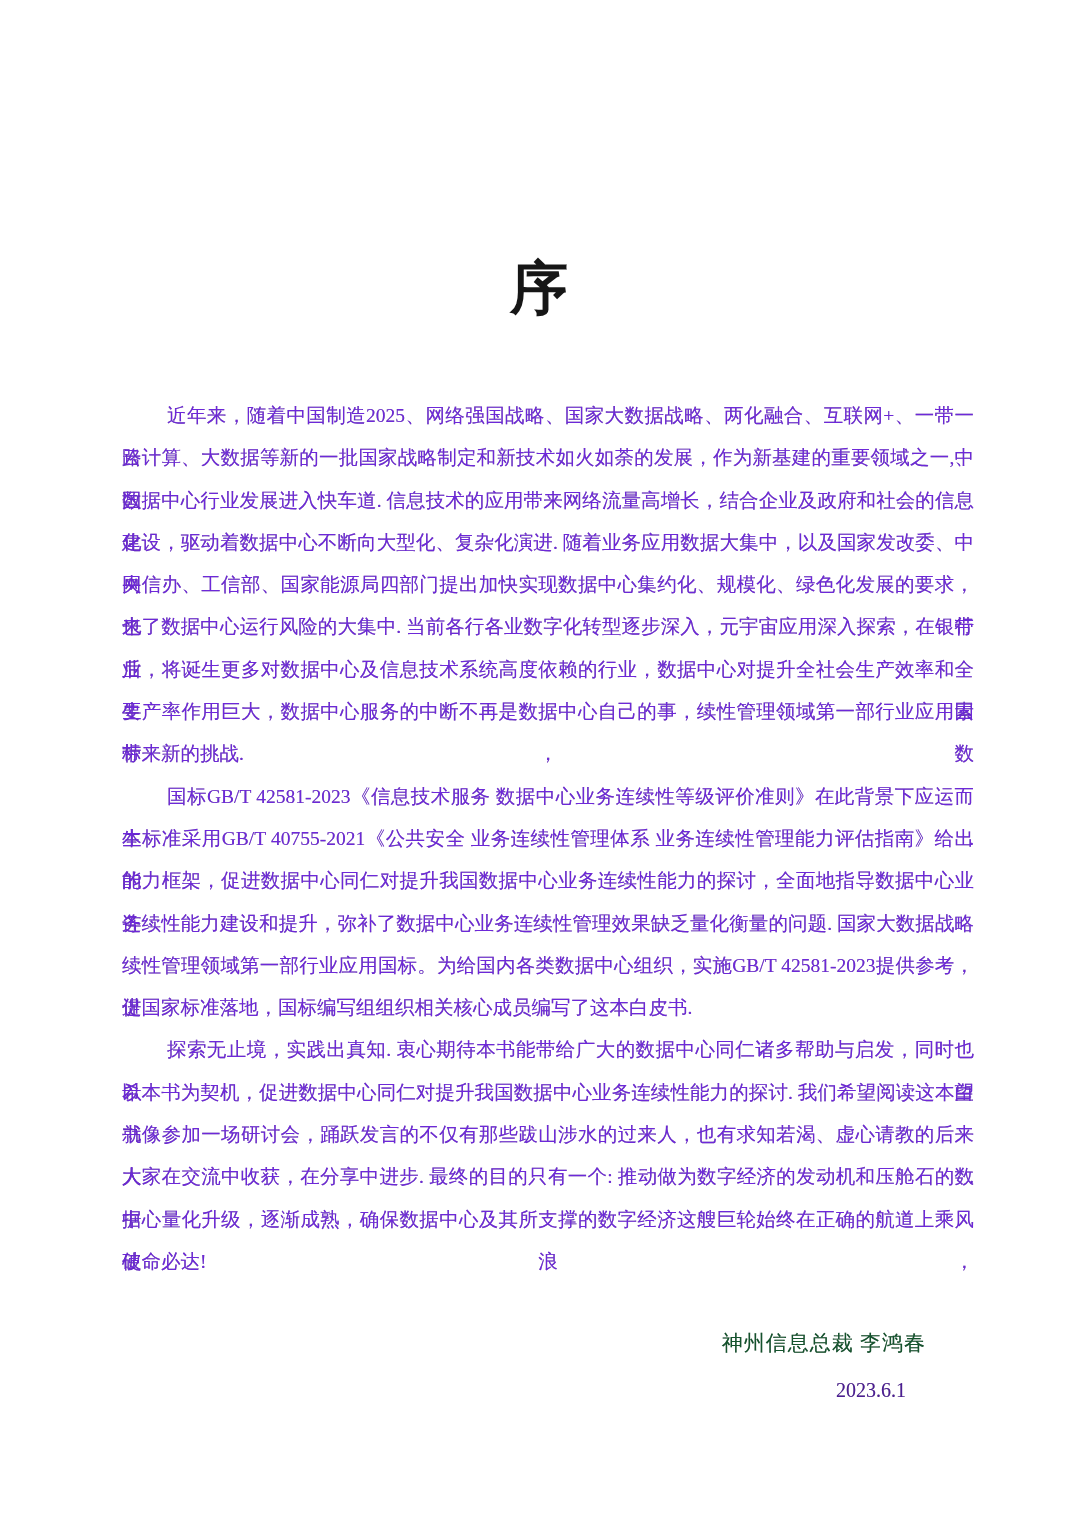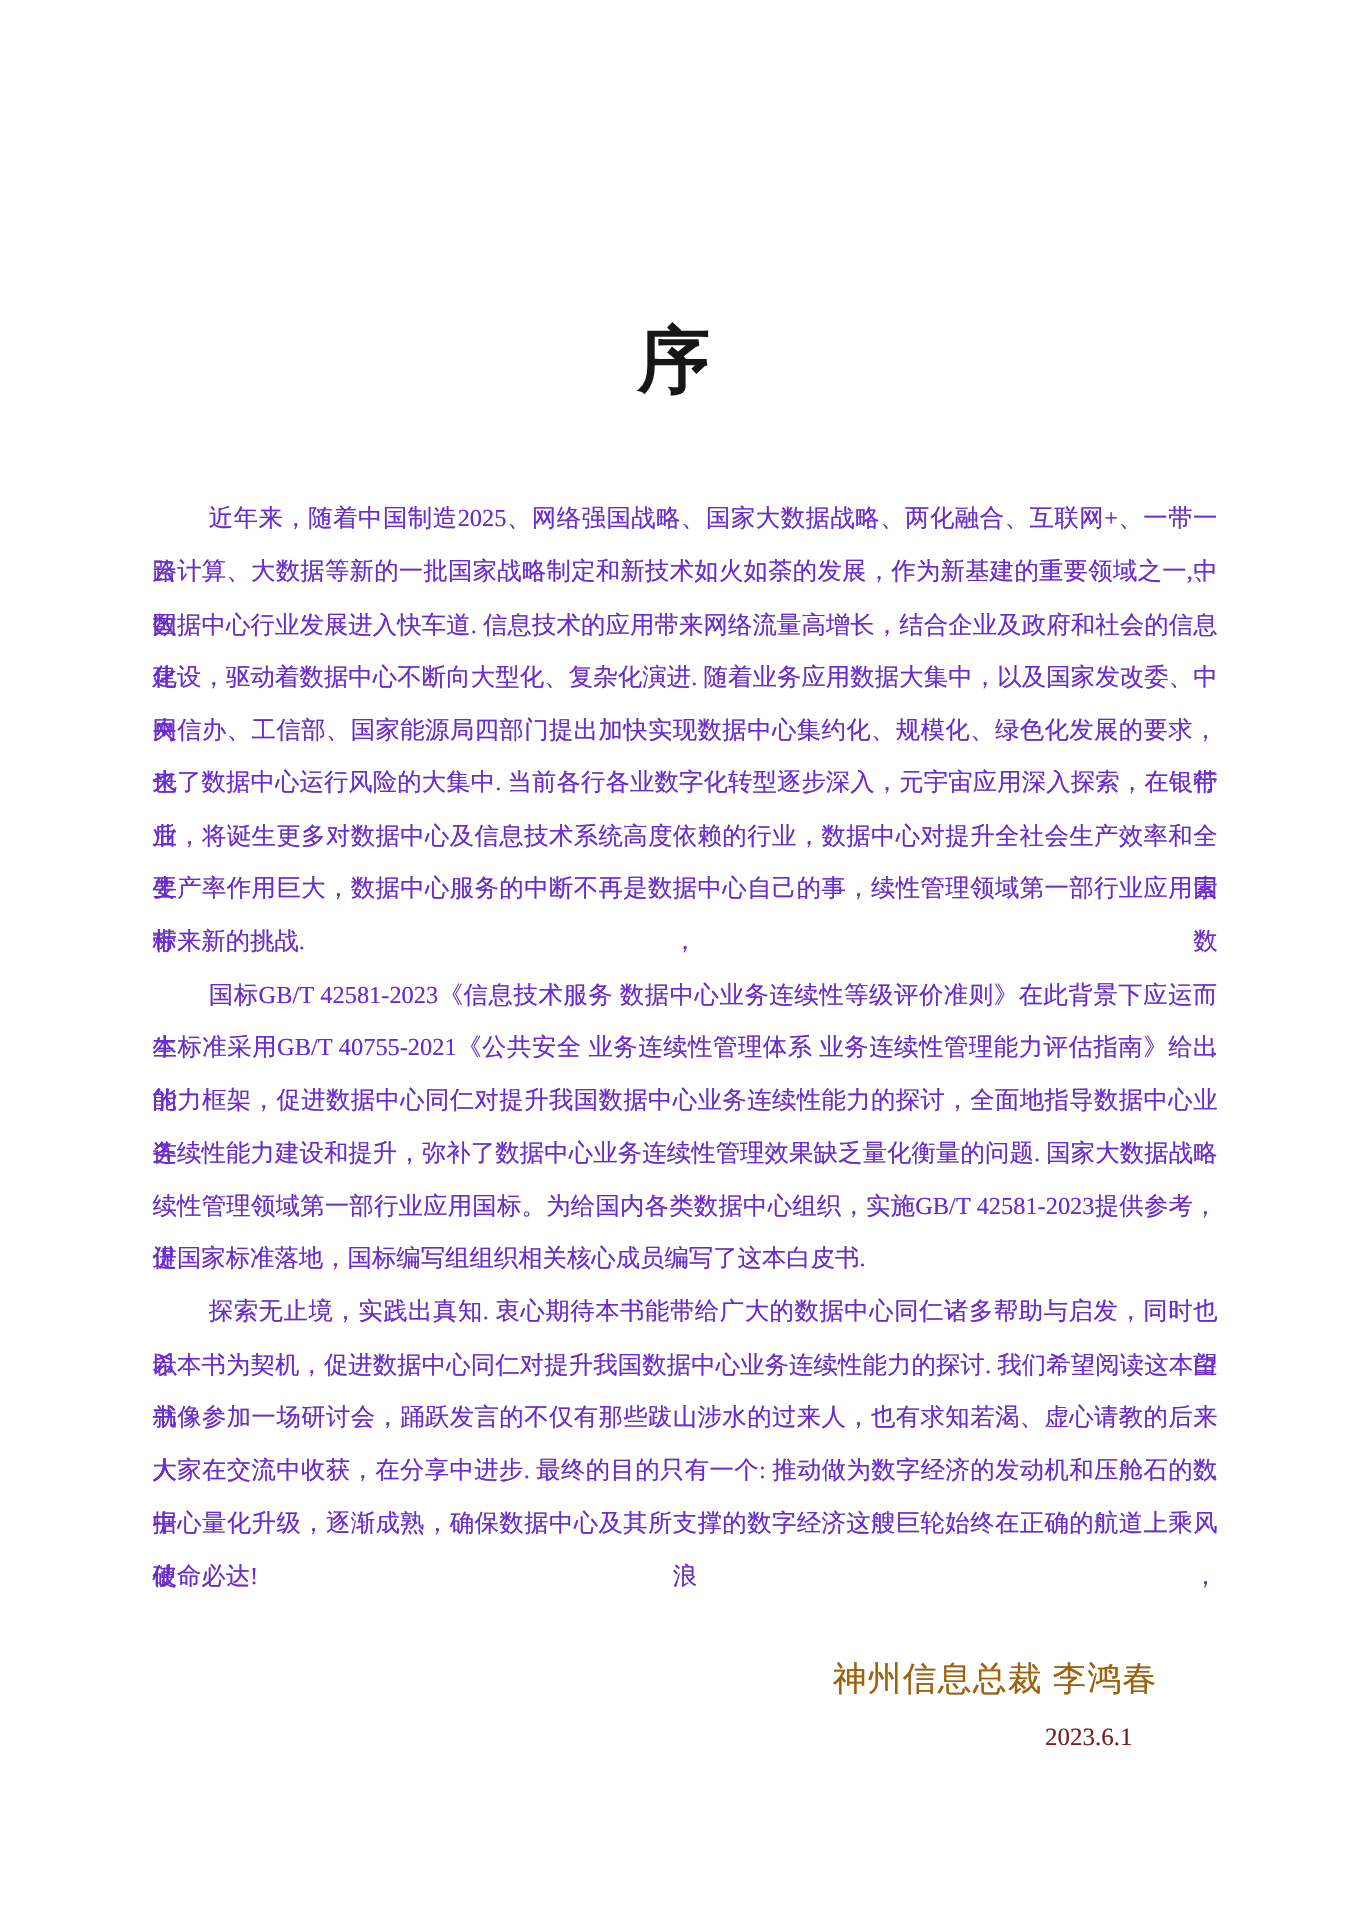--- a/index.html
+++ b/index.html
@@ -50,37 +50,37 @@
     text-align-last: left;
   }
   .signature {
     position: absolute;
     left: 122px;
     top: 1322px;
     width: 852px;
     box-sizing: border-box;
     padding-right: 48px;
     text-align: right;
-    font-size: 27px;
+    font-size: 21px;
     line-height: 42px;
-    color: #a16207;
+    color: #14532d;
     text-shadow: 0 0 0.4px rgba(40,40,40,0.45);
     letter-spacing: 1px;
   }
   .date {
     position: absolute;
     left: 122px;
     top: 1369px;
     width: 852px;
     box-sizing: border-box;
     padding-right: 68px;
     text-align: right;
     font-size: 20px;
     line-height: 42px;
-    color: #7f1d1d;
+    color: #4c1d95;
     text-shadow: 0 0 0.4px rgba(40,40,40,0.45);
   }
 </style>
 </head>
 <body>
 
 <div class="page">
 
   <div class="doc-title">序</div>
 

